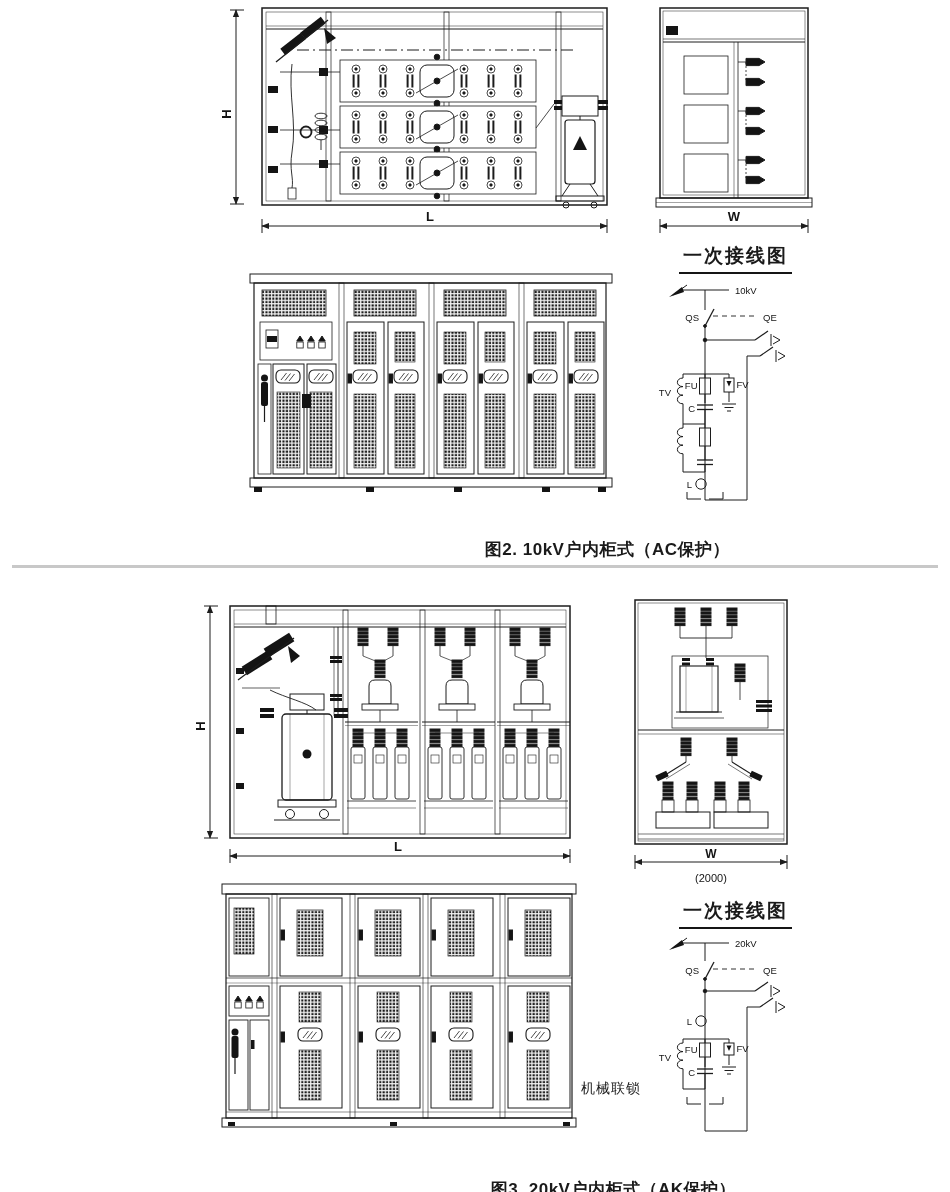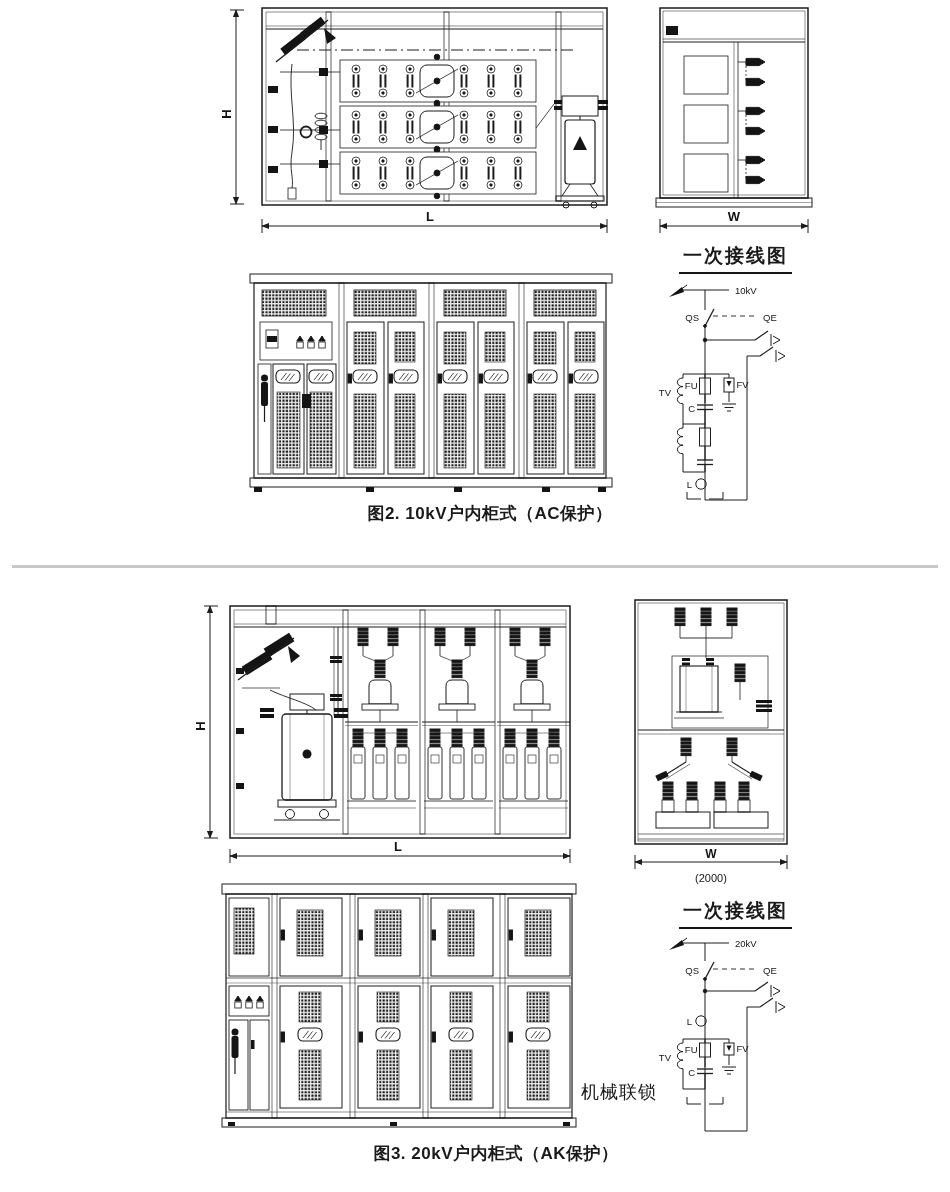--- a/index.html
+++ b/index.html
@@ -4,26 +4,26 @@
 <style>
   html,body{margin:0;padding:0;background:#fff;}
   .page{position:relative;width:950px;height:1192px;background:#ffffff;overflow:hidden;
         font-family:"Liberation Sans",sans-serif;color:#1a1a1a;}
   .abs{position:absolute;}
   svg text{fill:#141414;stroke:none;font-family:"Liberation Sans",sans-serif;}
   .dim{font-size:13px;font-weight:bold;}
   .dim2{font-size:12px;font-weight:bold;}
   .lbl{font-size:9.5px;}
   .small{font-size:11px;}
-  .caption{font-size:17px;font-weight:bold;text-align:center;letter-spacing:0.5px;}
+  .caption{font-size:17px;font-weight:bold;text-align:right;letter-spacing:0.5px;margin-top:36px;}
   .schem-title-wrap{text-align:center;}
   .schem-title{display:inline-block;font-size:19px;font-weight:bold;letter-spacing:2px;
                border-bottom:2px solid #151515;padding:0 4px 3px 4px;}
   .divider{position:absolute;left:12px;width:926px;height:3px;background:#c8c8c8;}
-  .interlock{font-size:18px;letter-spacing:1px;}
+  .interlock{font-size:14px;letter-spacing:1px;}
 </style>
 </head>
 <body>
 
 <div class="page">
 
 <svg width="0" height="0" style="position:absolute" aria-hidden="true">
   <defs>
     <pattern id="ht" patternUnits="userSpaceOnUse" width="3.4" height="3.4">
       <rect width="3.4" height="3.4" fill="#f2f2f2"></rect>

